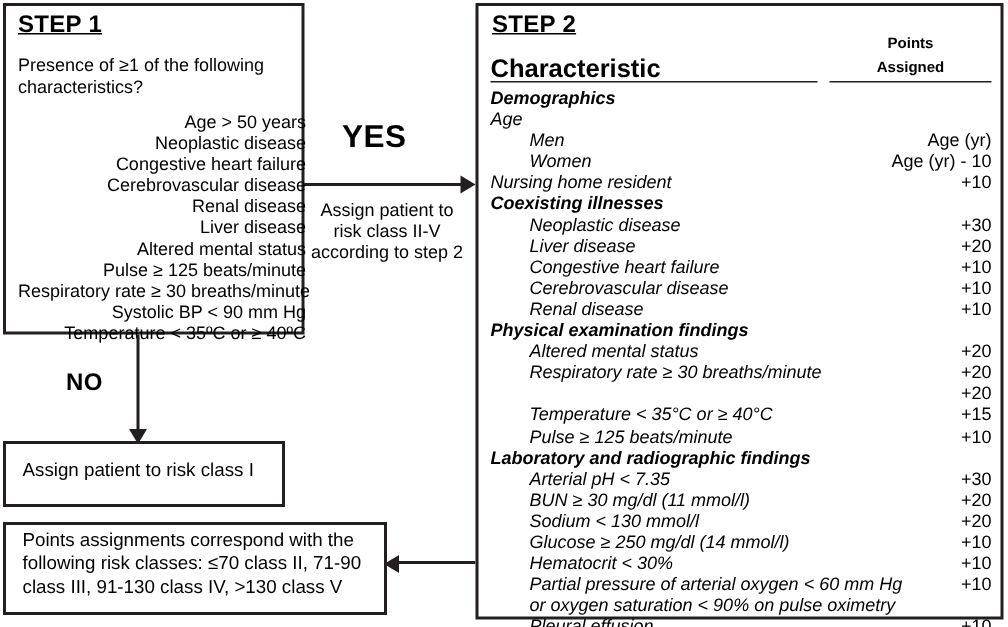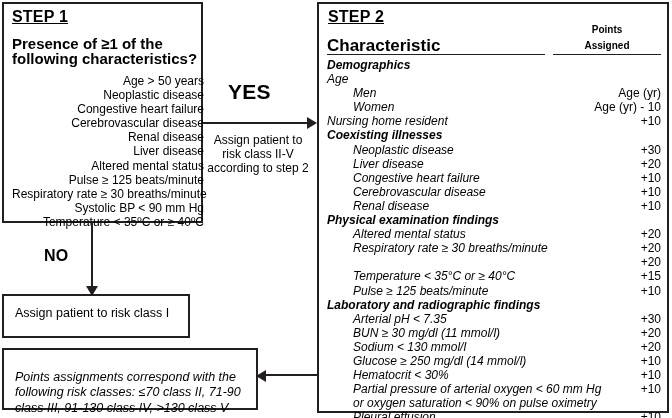--- a/index.html
+++ b/index.html
@@ -41,22 +41,22 @@
     text-decoration: underline;
     letter-spacing: 0.2px;
     line-height: 18px;
   }
   #step1-title { position: absolute; left: 8px; top: 4px; }
   #step1-question {
     position: absolute;
     left: 8px;
     top: 32px;
     width: 186px;
-    font-size: 15px;
-    font-weight: bold;
+    font-size: 12px;
+    font-weight: normal;
     line-height: 15px;
   }
   #step1-criteria {
     position: absolute;
     left: 8px;
     top: 70px;
     width: 192px;
     font-size: 12px;
     line-height: 14.1px;
   }
@@ -145,25 +145,24 @@
   
   #points-box {
     left: 2px;
     top: 348px;
     width: 256px;
     height: 62px;
   }
   #points-text {
     position: absolute;
     left: 11px;
-    top: 20px;
+    top: 3px;
     width: 236px;
     font-size: 12.5px;
     line-height: 15.4px;
-    font-style: italic;
   }
   #return-line-h {
     position: absolute;
     left: 266px;
     top: 374px;
     width: 51px;
     height: 2px;
     background: #231f20;
   }
   #return-arrow-head {

